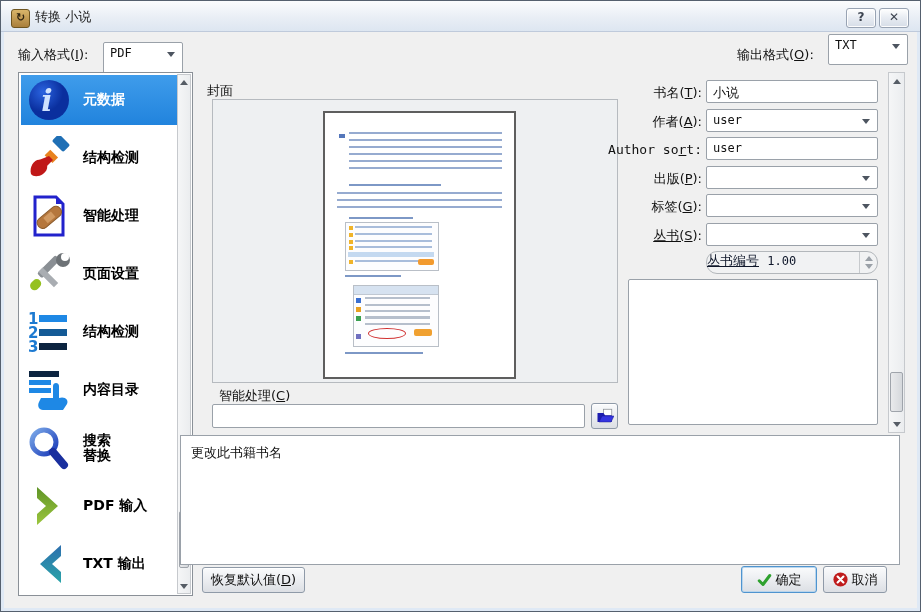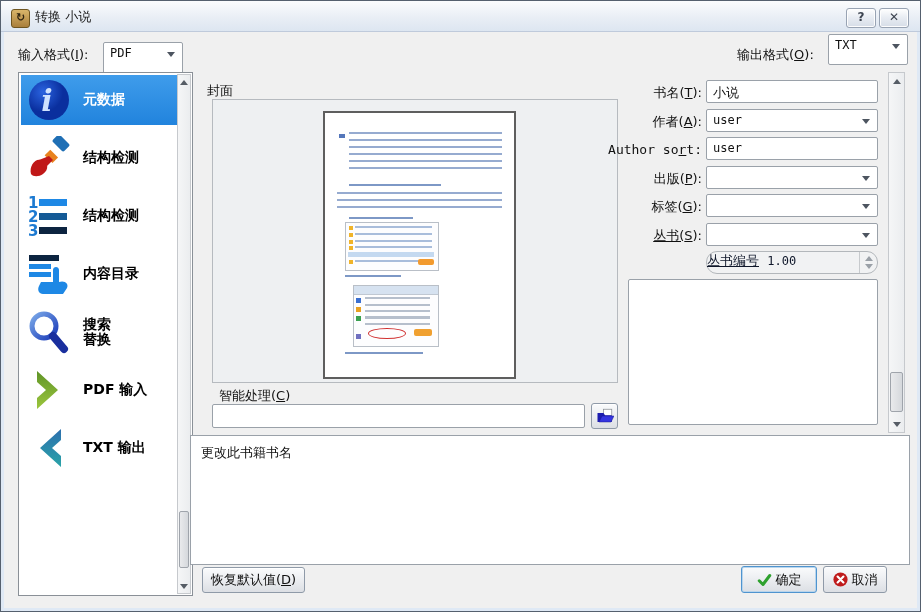--- a/index.html
+++ b/index.html
@@ -58,21 +58,21 @@
   
   .m-label{width:82px;text-align:right;font-size:13px;white-space:nowrap}
   .m-input{left:706px;width:172px;height:23px}
   .spin{background:#f1f2f3;border:1px solid #b3b7bb;border-radius:11px;box-sizing:border-box;color:#0f172a}
   .spin .btns{position:absolute;right:0;top:0;bottom:0;width:17px;border-left:1px solid #c7cacd;
               display:flex;flex-direction:column;align-items:center;justify-content:center;gap:3px}
   .spin .btns .tri-up{border-bottom-color:#9aa0a7}
   .spin .btns .tri-down{border-top-color:#9aa0a7}
 
   
-  .help-box{left:190px;top:435px;width:720px;height:130px;background:#fff;border:1px solid #9aa1a9;box-sizing:border-box}
+  .help-box{left:180px;top:435px;width:720px;height:130px;background:#fff;border:1px solid #9aa1a9;box-sizing:border-box}
   .btn{border:1px solid #8f9aa8;border-radius:3px;background:linear-gradient(#fafbfc,#edeff2 45%,#dcdfe4);
        box-shadow:inset 0 1px 0 #fff;box-sizing:border-box;display:flex;align-items:center;justify-content:center;gap:4px;
        font-size:13px;color:#111;cursor:default}
   .btn.focused{border-color:#4f94cf;box-shadow:inset 0 0 0 1px #b9d5ec}
 </style>
 </head>
 <body>
 
 <div class="abs frame-bg"></div>
 <div class="abs content-bg"></div>
@@ -111,20 +111,41 @@
       <span class="side-label">元数据</span>
     </div>
     <div class="side-item">
       <svg class="side-icon" viewBox="0 0 44 44">
         <rect x="26" y="2" width="16" height="10" rx="2" fill="#1f6fb5" transform="rotate(45 34 7)"></rect>
         <rect x="19" y="16" width="11" height="8" fill="#e8821e" transform="rotate(45 24 20)"></rect>
         <path d="M4 38 C2 30 8 22 14 24 C22 26 22 34 16 38 C12 41 6 41 4 38 Z" fill="#c01818"></path>
         <path d="M12 24 L22 20 L26 24 L16 34 Z" fill="#c01818"></path>
       </svg>
       <span class="side-label">结构检测</span>
+    </div>
+    <div class="side-item">
+      <svg class="side-icon" viewBox="0 0 44 44">
+        <path d="M8 3 L29 3 L36 10 L36 41 L8 41 Z" fill="#fff" stroke="#2222cc" stroke-width="3"></path>
+        <path d="M29 3 L36 10 L29 10 Z" fill="#2222cc"></path>
+        <g transform="rotate(-40 22 23)">
+            <rect x="8" y="18" width="28" height="11" rx="5" fill="#b5773d" stroke="#8a5a2a"></rect>
+            <rect x="17" y="20" width="10" height="7" fill="#d19a62"></rect>
+          </g>
+      </svg>
+      <span class="side-label">智能处理</span>
+    </div>
+    <div class="side-item">
+      <svg class="side-icon" viewBox="0 0 44 44">
+        <rect x="18" y="2" width="7" height="26" rx="2" fill="#8a8f94" transform="rotate(45 22 15)"></rect>
+        <circle cx="36" cy="8" r="7" fill="#6d7276"></circle>
+          <circle cx="38" cy="5" r="4" fill="#fff"></circle>
+        <rect x="19" y="14" width="6" height="22" fill="#a9adb2" transform="rotate(-45 22 26)"></rect>
+        <rect x="3" y="28" width="12" height="9" rx="4.5" fill="#95c11f" transform="rotate(-45 9 33)"></rect>
+      </svg>
+      <span class="side-label">页面设置</span>
     </div>
     <div class="side-item">
       <svg class="side-icon" viewBox="0 0 44 44">
         <text x="1" y="14" font-size="15" font-weight="bold" fill="#1d7ad1" font-family="DejaVu Sans,sans-serif">1</text>
         <text x="1" y="28" font-size="15" font-weight="bold" fill="#1d7ad1" font-family="DejaVu Sans,sans-serif">2</text>
         <text x="1" y="42" font-size="15" font-weight="bold" fill="#1d7ad1" font-family="DejaVu Sans,sans-serif">3</text>
         <rect x="12" y="5" width="28" height="7" fill="#1e88e5"></rect>
         <rect x="12" y="19" width="28" height="7" fill="#145a96"></rect>
         <rect x="12" y="33" width="28" height="7" fill="#0c2440"></rect>
       </svg>

